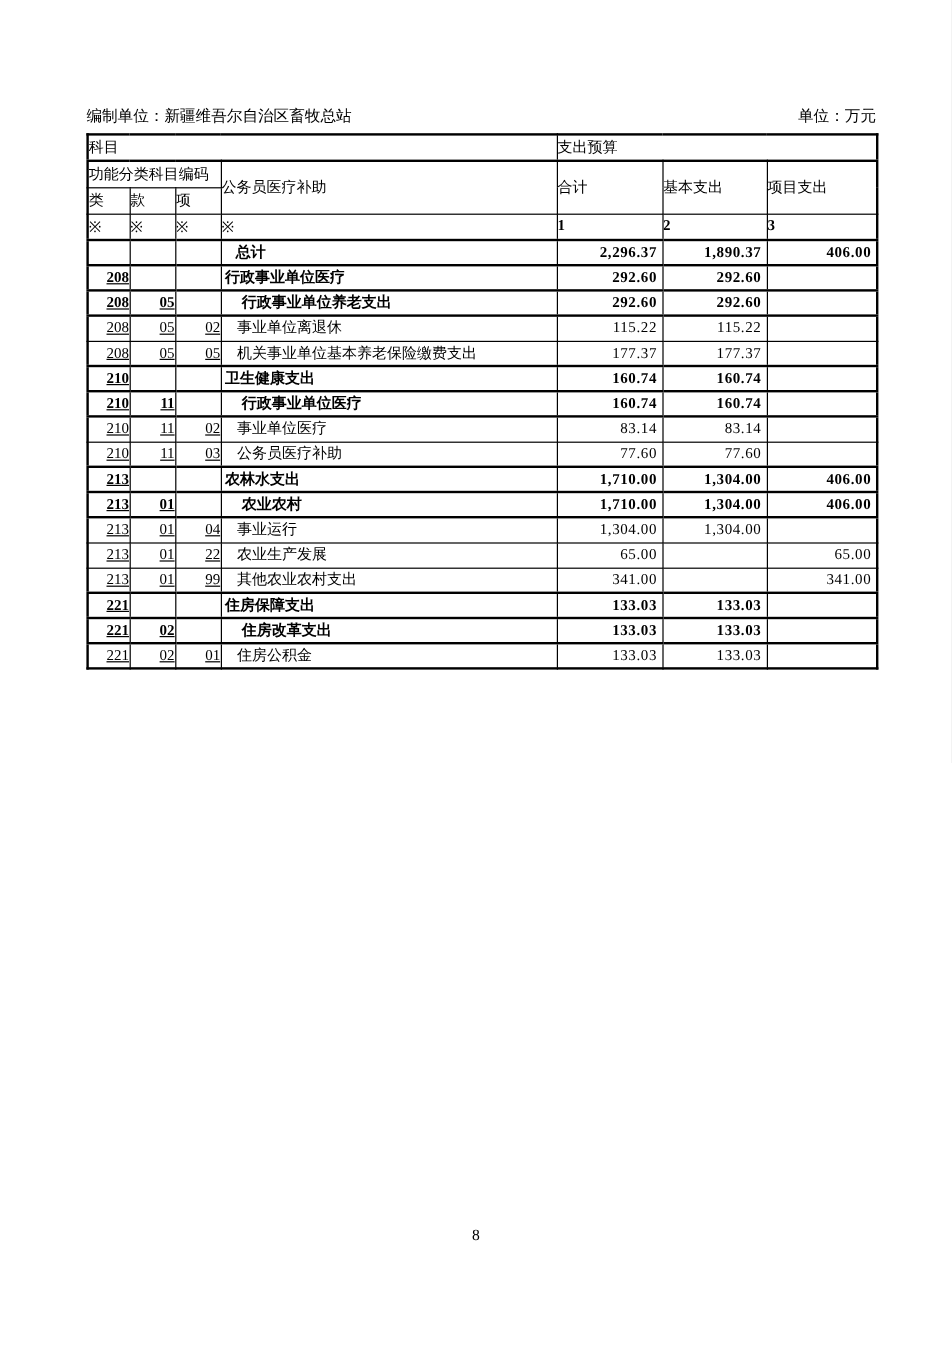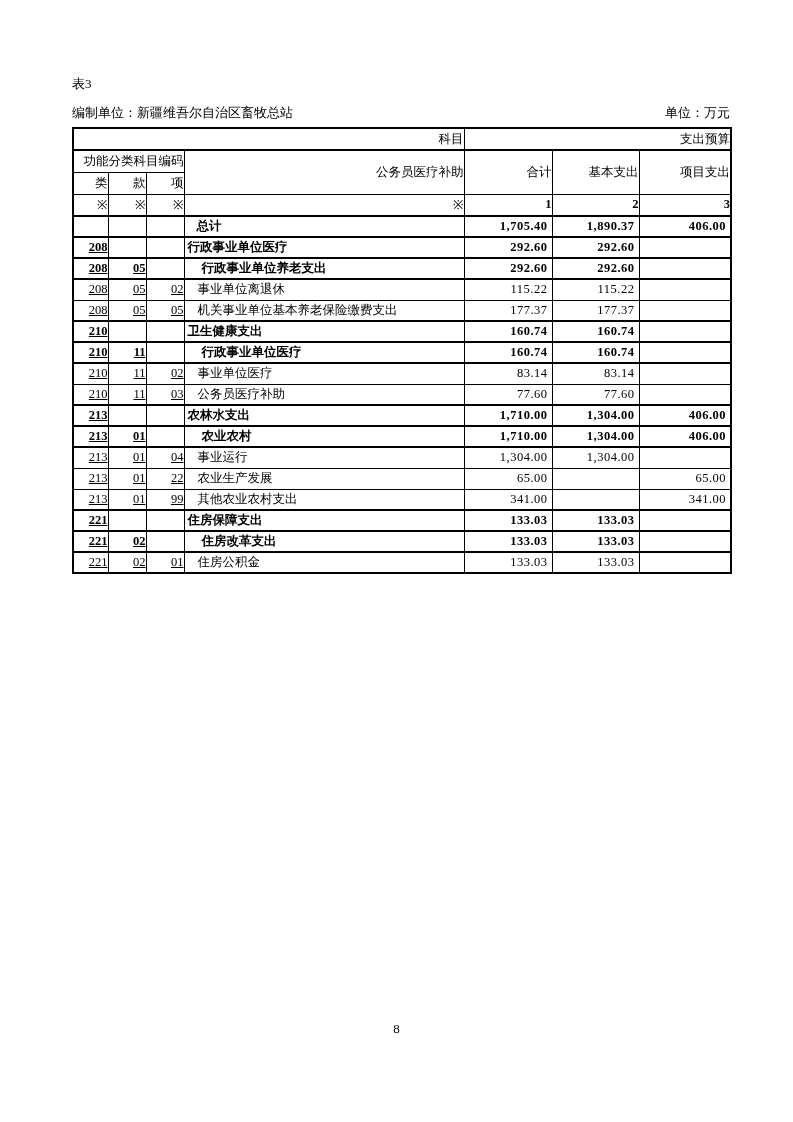--- a/index.html
+++ b/index.html
@@ -50,21 +50,21 @@
   }
   table.budget th,
   table.budget td {
     border: 1px solid #000;
     font-size: 12.5px;
     font-weight: normal;
     white-space: nowrap;
     overflow: hidden;
     vertical-align: middle;
   }
-  thead th { text-align: right; height: 22px; }
+  thead th { text-align: left; height: 22px; }
   thead tr.hrow-top th { border-bottom-width: 2px; }
   thead tr.hrow-marker th { border-bottom-width: 2px; height: 22px; }
   thead th.bold-num { font-weight: bold; }
   tbody td { height: 21px; }
   td.code { text-align: right; text-decoration: underline; }
   td.num { text-align: right; padding-right: 4px; letter-spacing: 0.5px; }
   td.name { text-align: left; padding-left: 3px; }
   td.name.lv-t { text-align: left; padding-left: 12px; }
   td.name.lv-2 { padding-left: 17px; }
   td.name.lv-3 { padding-left: 13px; }
@@ -77,21 +77,20 @@
     text-align: center;
     font-size: 13px;
   }
 </style>
 </head>
 <body>
 
 <div class="page">
   <div class="content">
 
-    <div class="table-label">表3</div>
 
 
     <div class="meta-row">
       <span>编制单位：新疆维吾尔自治区畜牧总站</span>
       <span>单位：万元</span>
     </div>
 
     <table class="budget">
       <colgroup>
         <col style="width:35px">
@@ -128,21 +127,21 @@
           <th class="bold-num">2</th>
           <th class="bold-num">3</th>
         </tr>
       </thead>
       <tbody>
           <tr class="cat">
             <td class="code"></td>
             <td class="code"></td>
             <td class="code"></td>
             <td class="name lv-t">总计</td>
-            <td class="num">1,705.40</td>
+            <td class="num">2,296.37</td>
             <td class="num">1,890.37</td>
             <td class="num">406.00</td>
           </tr>
           <tr class="cat">
             <td class="code">208</td>
             <td class="code"></td>
             <td class="code"></td>
             <td class="name lv-1">行政事业单位医疗</td>
             <td class="num">292.60</td>
             <td class="num">292.60</td>

